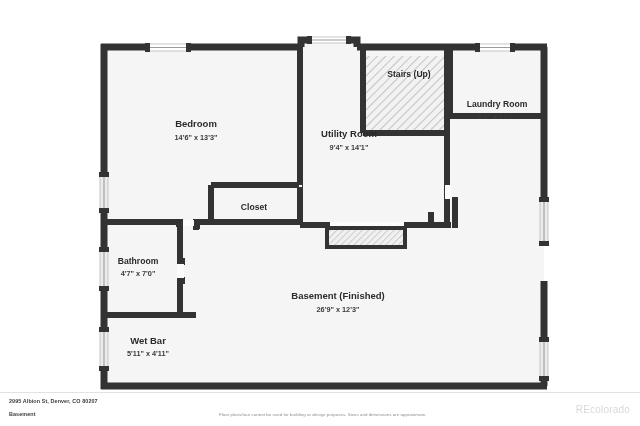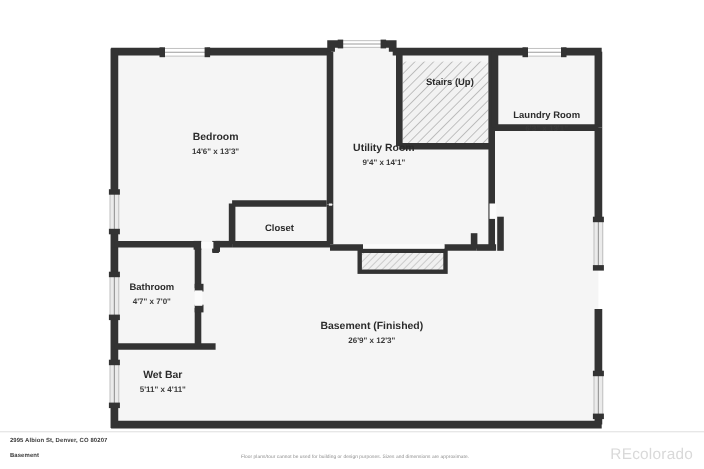--- a/index.html
+++ b/index.html
@@ -79,21 +79,21 @@
     top: 19px;
     font-size: 4.4px;
     color: #8d8d8d;
     letter-spacing: 0.05px;
     white-space: nowrap;
   }
   .brand {
     position: absolute;
     right: 10px;
     top: 11px;
-    font-size: 14px;
+    font-size: 10px;
     color: #d9d9d9;
     letter-spacing: 0.2px;
     font-family: "Liberation Sans", sans-serif;
     margin-left: 48px;
   }
 </style>
 </head>
 <body>
 
 <div id="plan-wrap">

